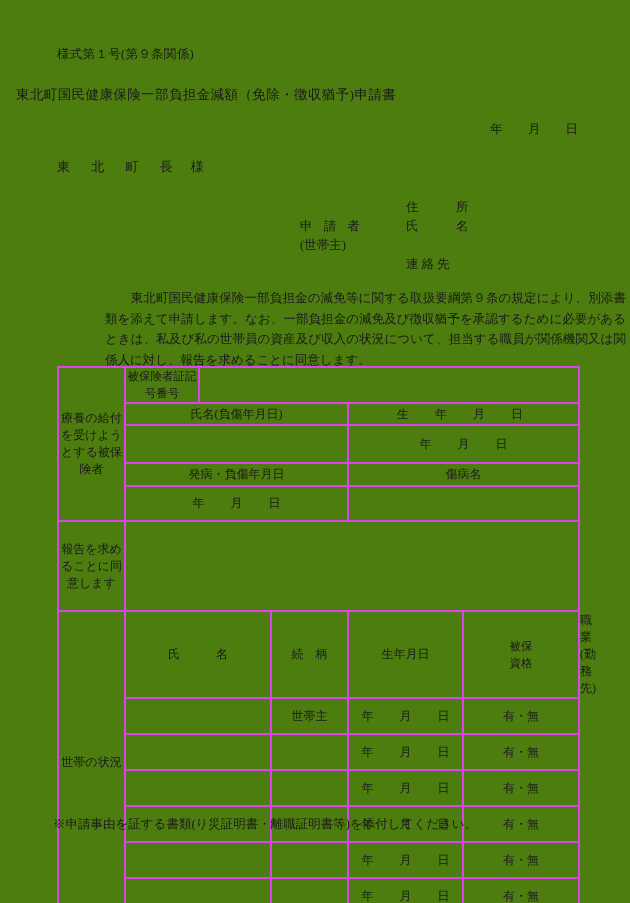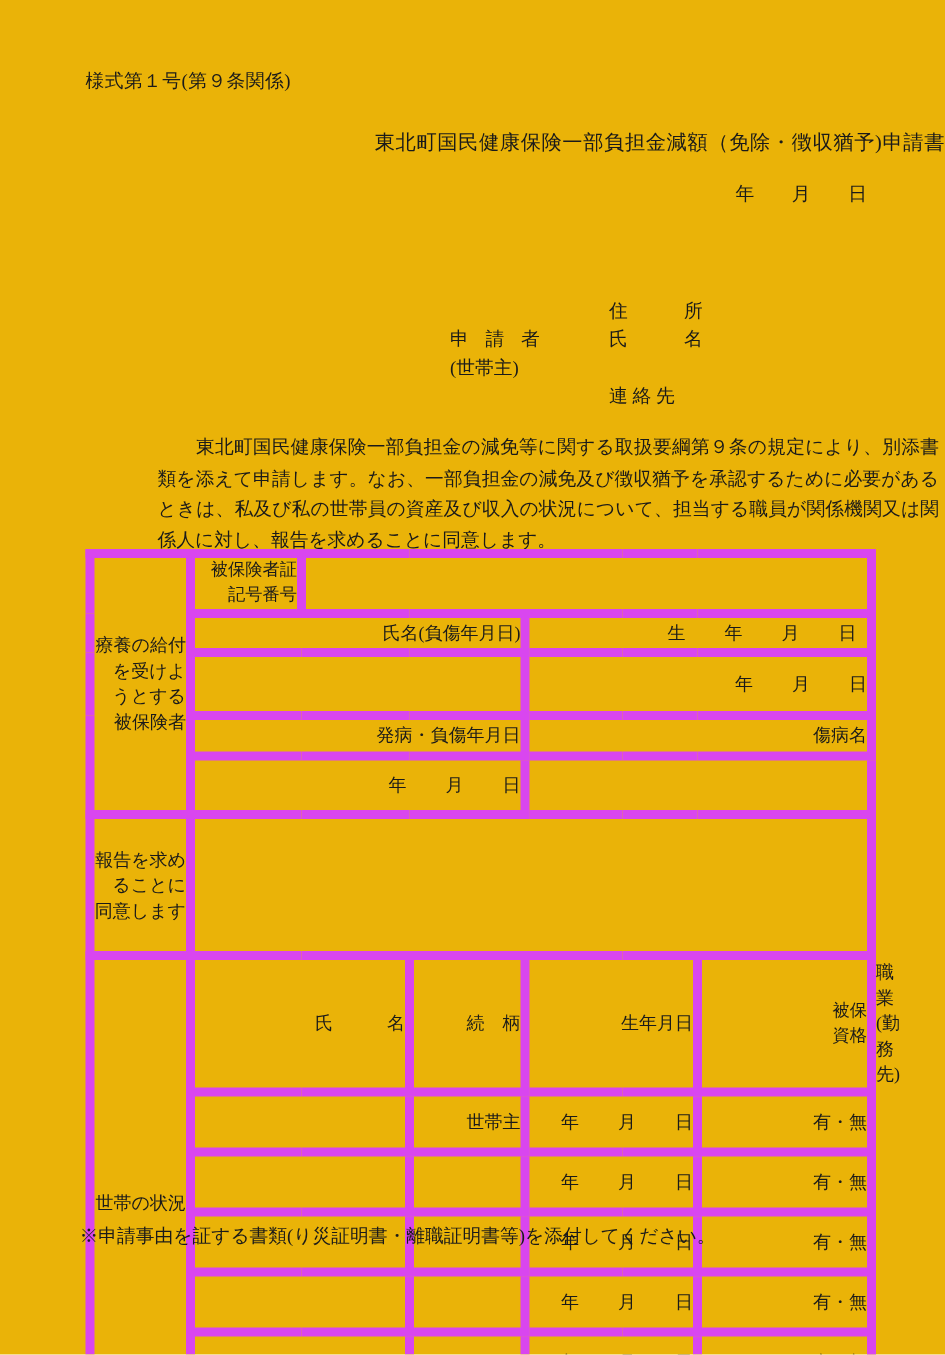--- a/index.html
+++ b/index.html
@@ -8,40 +8,40 @@
     background: #ffffff;
   }
   body {
     font-family: "Liberation Serif", "DejaVu Serif", serif;
     color: #1a1a1a;
   }
   .page {
     position: relative;
     width: 630px;
     height: 903px;
-    background: #eab308;
+    background: #4d7c0f;
     box-sizing: border-box;
     overflow: hidden;
   }
 
   
   .form-no {
     position: absolute;
     left: 57px;
     top: 46px;
     font-size: 12.5px;
     letter-spacing: 0.3px;
     white-space: nowrap;
   }
   .doc-title {
     position: absolute;
     left: 16px;
     right: 0;
     top: 86px;
-    text-align: right;
+    text-align: left;
     font-size: 13.5px;
     letter-spacing: 0.4px;
     white-space: nowrap;
   }
   .date-line {
     position: absolute;
     right: 52px;
     top: 121px;
     font-size: 12.5px;
     white-space: nowrap;
@@ -99,23 +99,23 @@
   .form-table {
     position: absolute;
     left: 57px;
     top: 366px;
     width: 521px;
     border-collapse: collapse;
     table-layout: fixed;
     font-size: 12px;
   }
   .form-table td {
-    border: 6px solid #d946ef;
+    border: 2px solid #d946ef;
     padding: 0;
-    text-align: right;
+    text-align: center;
     vertical-align: middle;
     line-height: 17px;
   }
   .lbl-vert {
     font-size: 12px;
     line-height: 17px;
     text-align: left;
     padding-left: 3px;
     margin-left: 12px;
   }
@@ -143,20 +143,23 @@
   <div class="form-no">様式第１号(第９条関係)</div>
 
   <div class="doc-title">東北町国民健康保険一部負担金減額（免除・徴収猶予)申請書</div>
 
   <div class="date-line">
     <span>年</span>
     <span>月</span>
     <span>日</span>
   </div>
 
+  <div class="addressee">
+    <span class="spaced">東 北 町 長</span><span class="sama">様</span>
+  </div>
 
   <div class="applicant">
     <div class="row">
       <span class="field">住　　　所</span>
     </div>
     <div class="row">
       <span class="lead">申 請 者</span>
       <span class="field">氏　　　名</span>
     </div>
     <div class="row">

